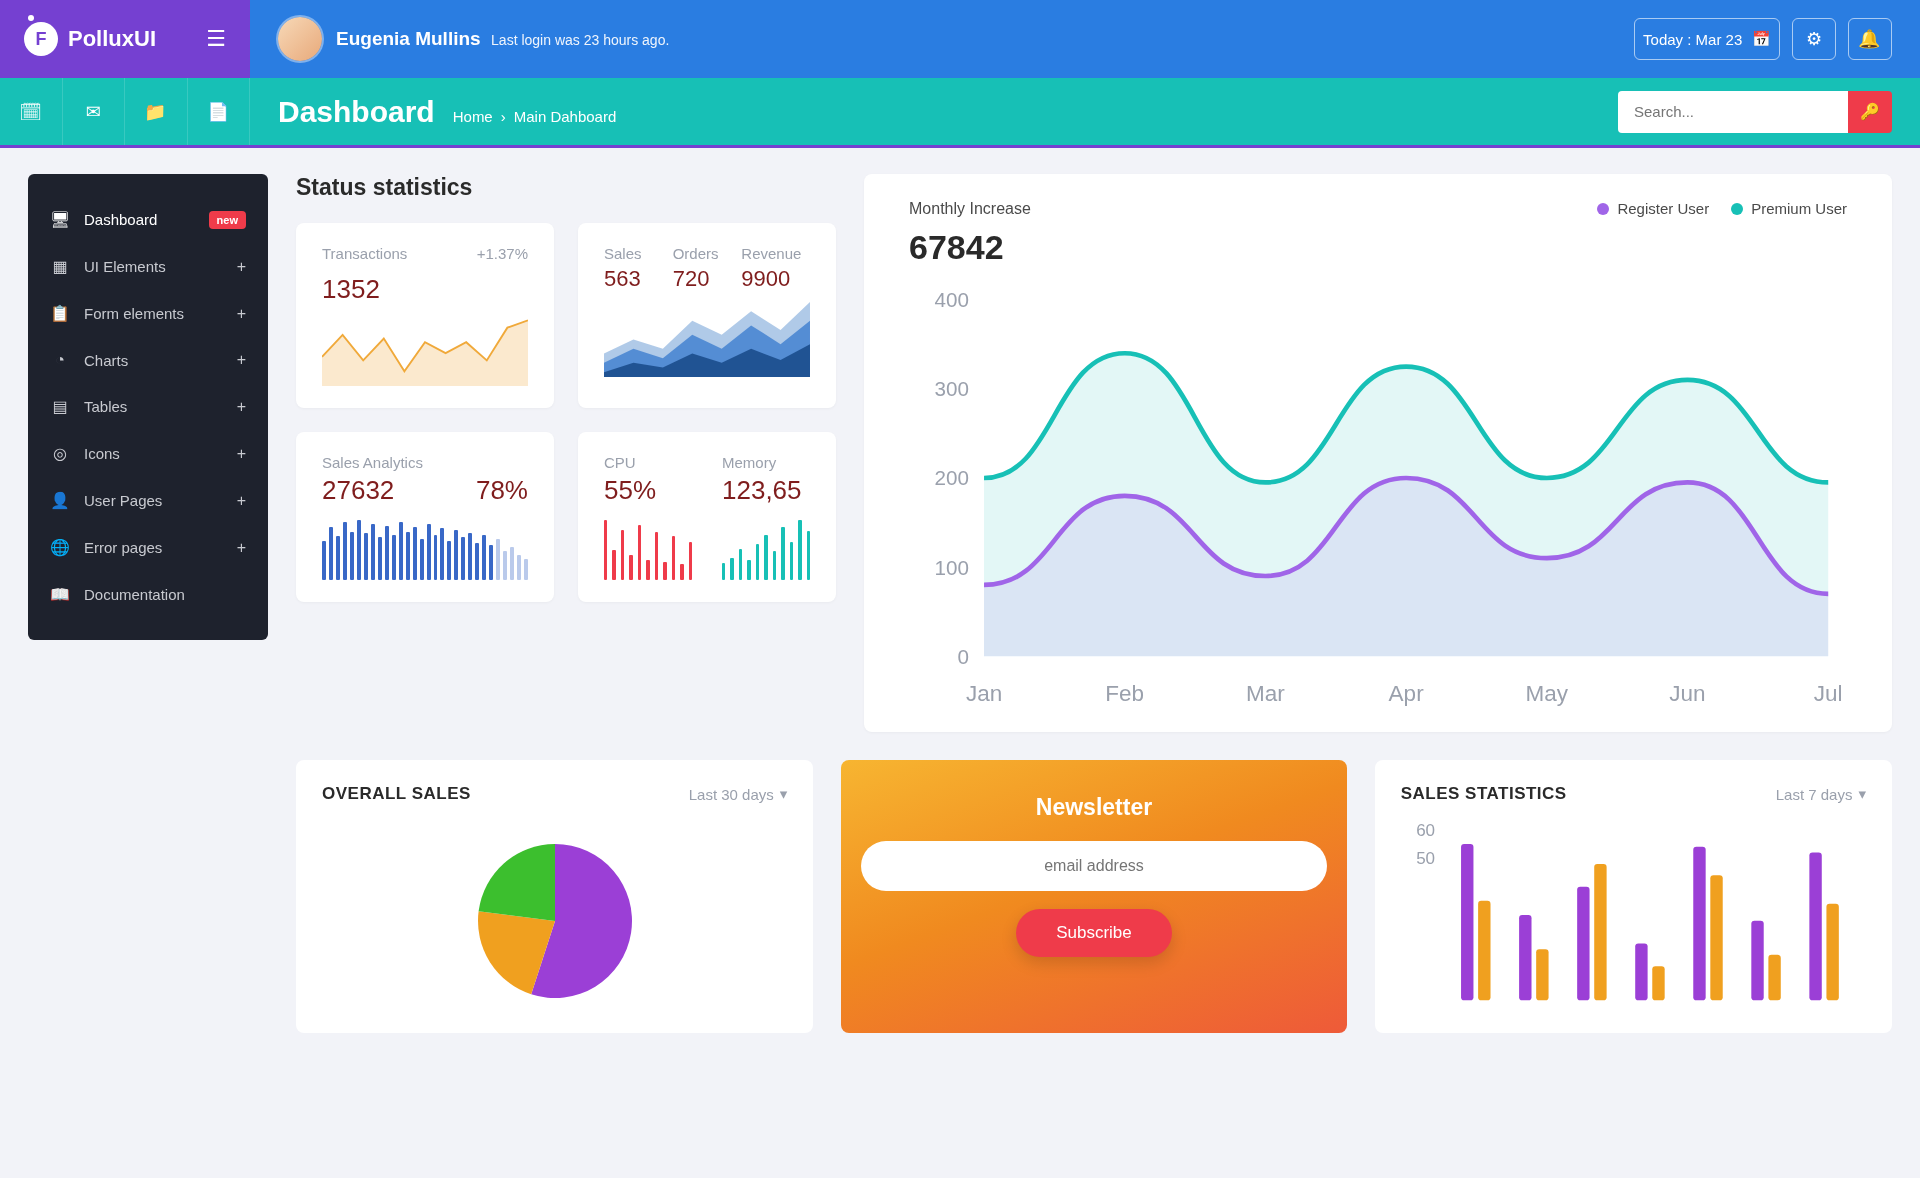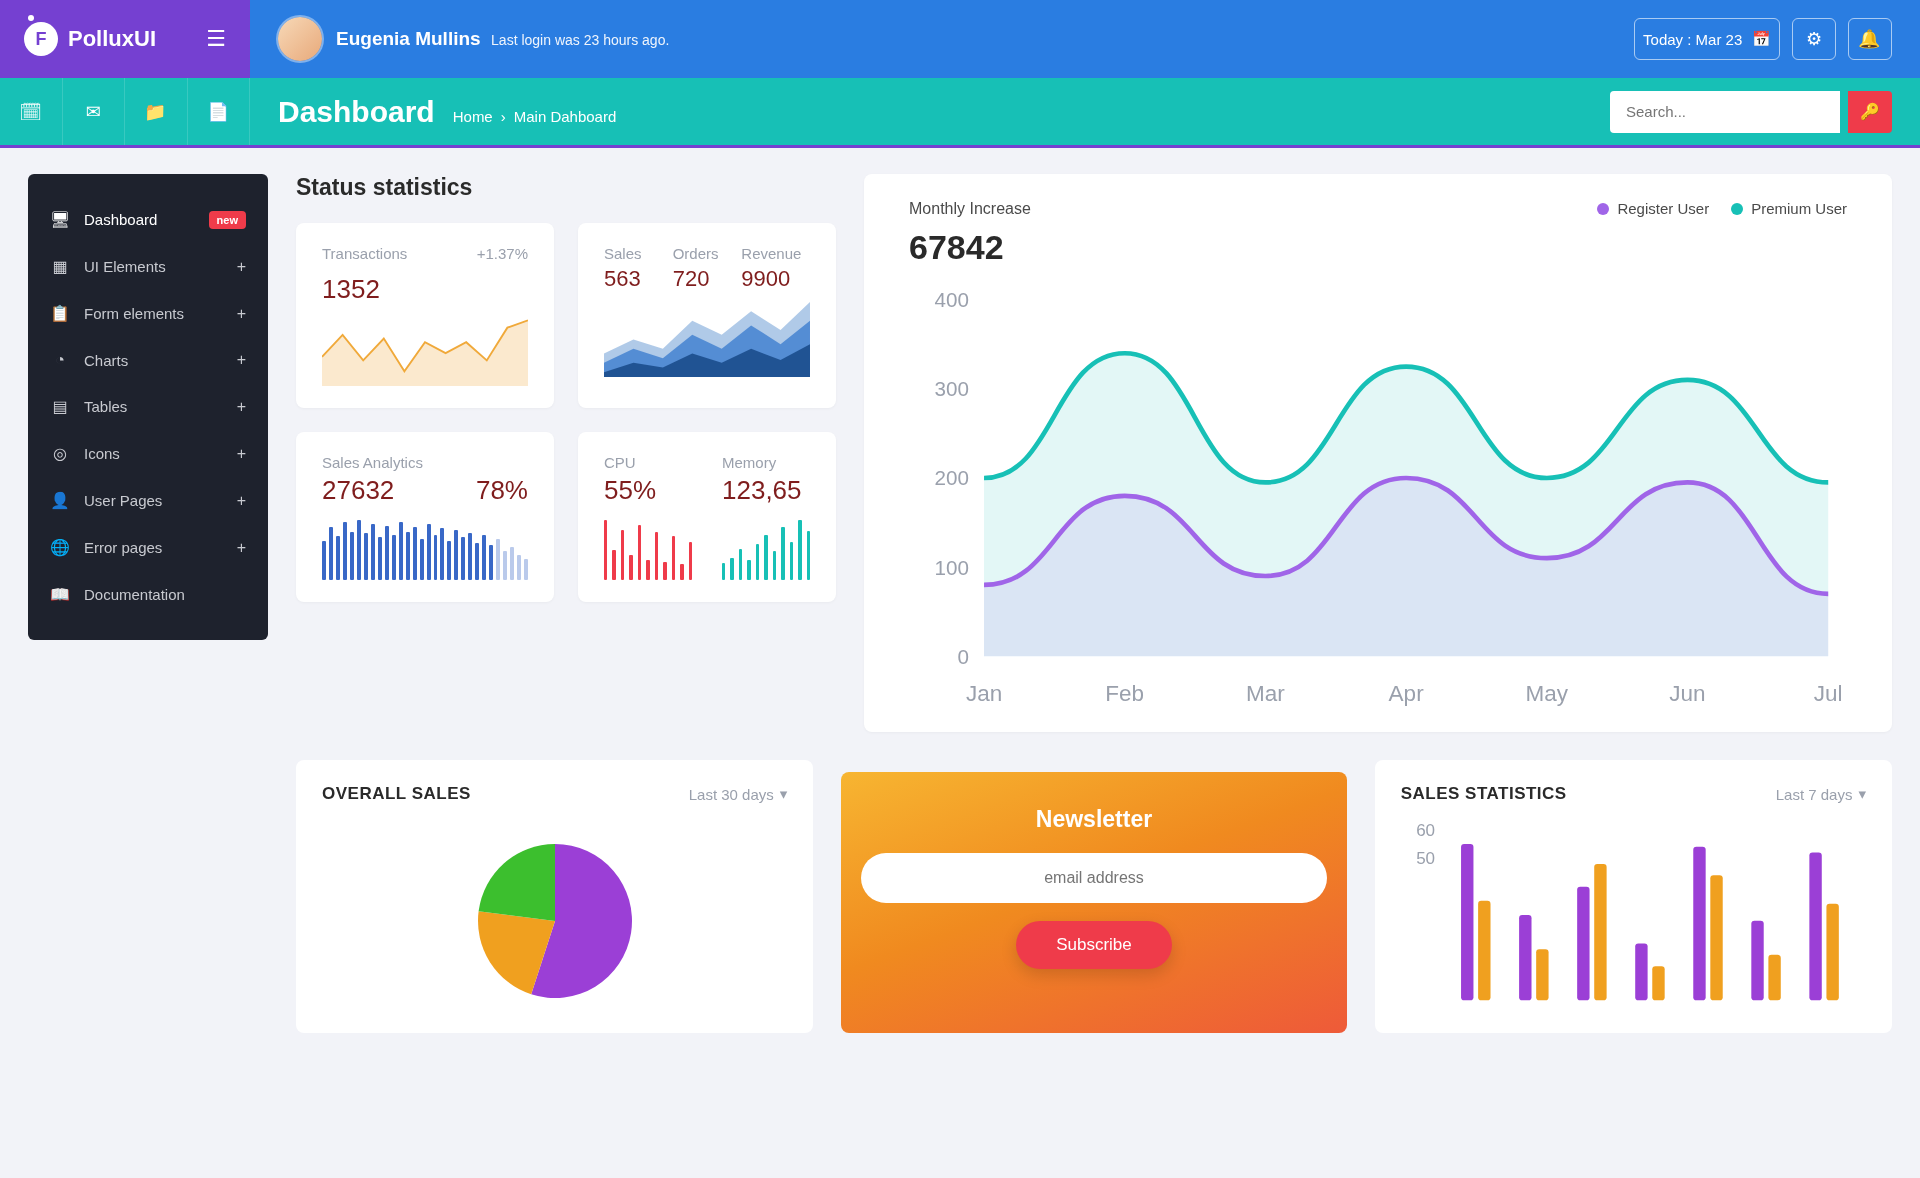--- a/index.html
+++ b/index.html
@@ -17,21 +17,21 @@
 .userblock .llogin { font-size:14px; opacity:.92; font-weight:400; margin-left:6px; }
 .topright { display:flex; gap:12px; }
 .obtn { border:1.5px solid rgba(255,255,255,.6); background:transparent; color:#fff; border-radius:6px; height:42px; padding:0 8px; display:flex; align-items:center; gap:10px; font-size:15px; cursor:pointer; }
 .obtn.icon-only { width:44px; padding:0; justify-content:center; font-size:18px; }
 .subhdr { display:flex; height:70px; border-bottom:3px solid #7540d1; }
 .iconstrip { width:250px; background:#17c0b6; display:flex; }
 .iconstrip .ic { flex:1; display:flex; align-items:center; justify-content:center; color:#fff; border-right:1px solid rgba(255,255,255,.15); font-size:18px; cursor:pointer; }
 .subbar { flex:1; background:#17c0b6; display:flex; align-items:center; justify-content:space-between; padding:0 28px; }
 .subbar h1 { color:#fff; font-size:30px; font-weight:700; margin-right:18px; }
 .crumbs { color:#fff; font-size:15px; display:flex; align-items:center; gap:8px; }
-.searchwrap { display:flex; height:42px;gap:8px; }
+.searchwrap { display:flex; height:42px; }
 .searchwrap input { border:none; width:230px; padding:0 16px; font-size:15px; border-radius:4px 0 0 4px; outline:none; }
 .searchwrap button { border:none; width:44px; background:#ef3b4a; color:#fff; border-radius:0 4px 4px 0; cursor:pointer; font-size:16px; }
 .layout { display:flex; padding:26px 28px; gap:28px; align-items:flex-start; }
 .sidebar { width:240px; background:#1e222d; border-radius:6px; padding:22px 0; color:#c8cad0; flex-shrink:0; }
 .navitem { display:flex; align-items:center; padding:14px 22px; font-size:15px; cursor:pointer; gap:14px; position:relative; }
 .navitem.active { color:#fff; }
 .navitem .nicon { width:20px; text-align:center; font-size:16px; }
 .navitem .badge { background:#ef3b4a; color:#fff; font-size:11px; padding:3px 8px; border-radius:4px; font-weight:600; margin-left:auto; }
 .navitem .plus { margin-left:auto; font-size:16px; font-weight:400; }
 .main { flex:1; min-width:0; }
@@ -55,21 +55,21 @@
 .dot { width:12px; height:12px; border-radius:50%; display:inline-block; }
 .dot.purple { background:#a065e8; }
 .dot.teal { background:#17c0b6; }
 .big { font-size:34px; font-weight:700; margin-bottom:14px; }
 .bottom-row { display:flex; gap:28px; }
 .bottom-row > * { border-radius:8px; }
 .overall-card, .salesstat-card { background:#fff; padding:24px 26px; flex:1; }
 .card-title { font-size:17px; font-weight:700; letter-spacing:.5px; }
 .card-head { display:flex; justify-content:space-between; align-items:center; margin-bottom:18px; }
 .range-sel { color:#9aa0ac; font-size:15px; cursor:pointer; display:flex; align-items:center; gap:6px; }
-.newsletter { flex:1; background:linear-gradient(160deg,#f7b531 0%,#f08a1f 45%,#ee5a39 100%); padding:34px 20px; text-align:center; color:#fff;margin-top:12px; }
+.newsletter { flex:1; background:linear-gradient(160deg,#f7b531 0%,#f08a1f 45%,#ee5a39 100%); padding:34px 20px; text-align:center; color:#fff; }
 .newsletter h3 { font-size:23px; font-weight:600; margin-bottom:20px; }
 .newsletter input { width:100%; height:50px; border-radius:30px; border:none; text-align:center; font-size:16px; outline:none; color:#666; margin-bottom:18px; }
 .newsletter button { background:#ef3b4a; color:#fff; border:none; height:48px; padding:0 40px; border-radius:30px; font-size:17px; cursor:pointer; box-shadow:0 6px 16px rgba(0,0,0,.15); }
 .bars { display:flex; align-items:flex-end; height:60px; gap:3px; margin-top:14px; }
 .bars span { flex:1; border-radius:1px; }
 .dual { display:flex; gap:30px; margin-top:14px; }
 .dual > div { flex:1; }
 </style>
 </head>
 <body>

